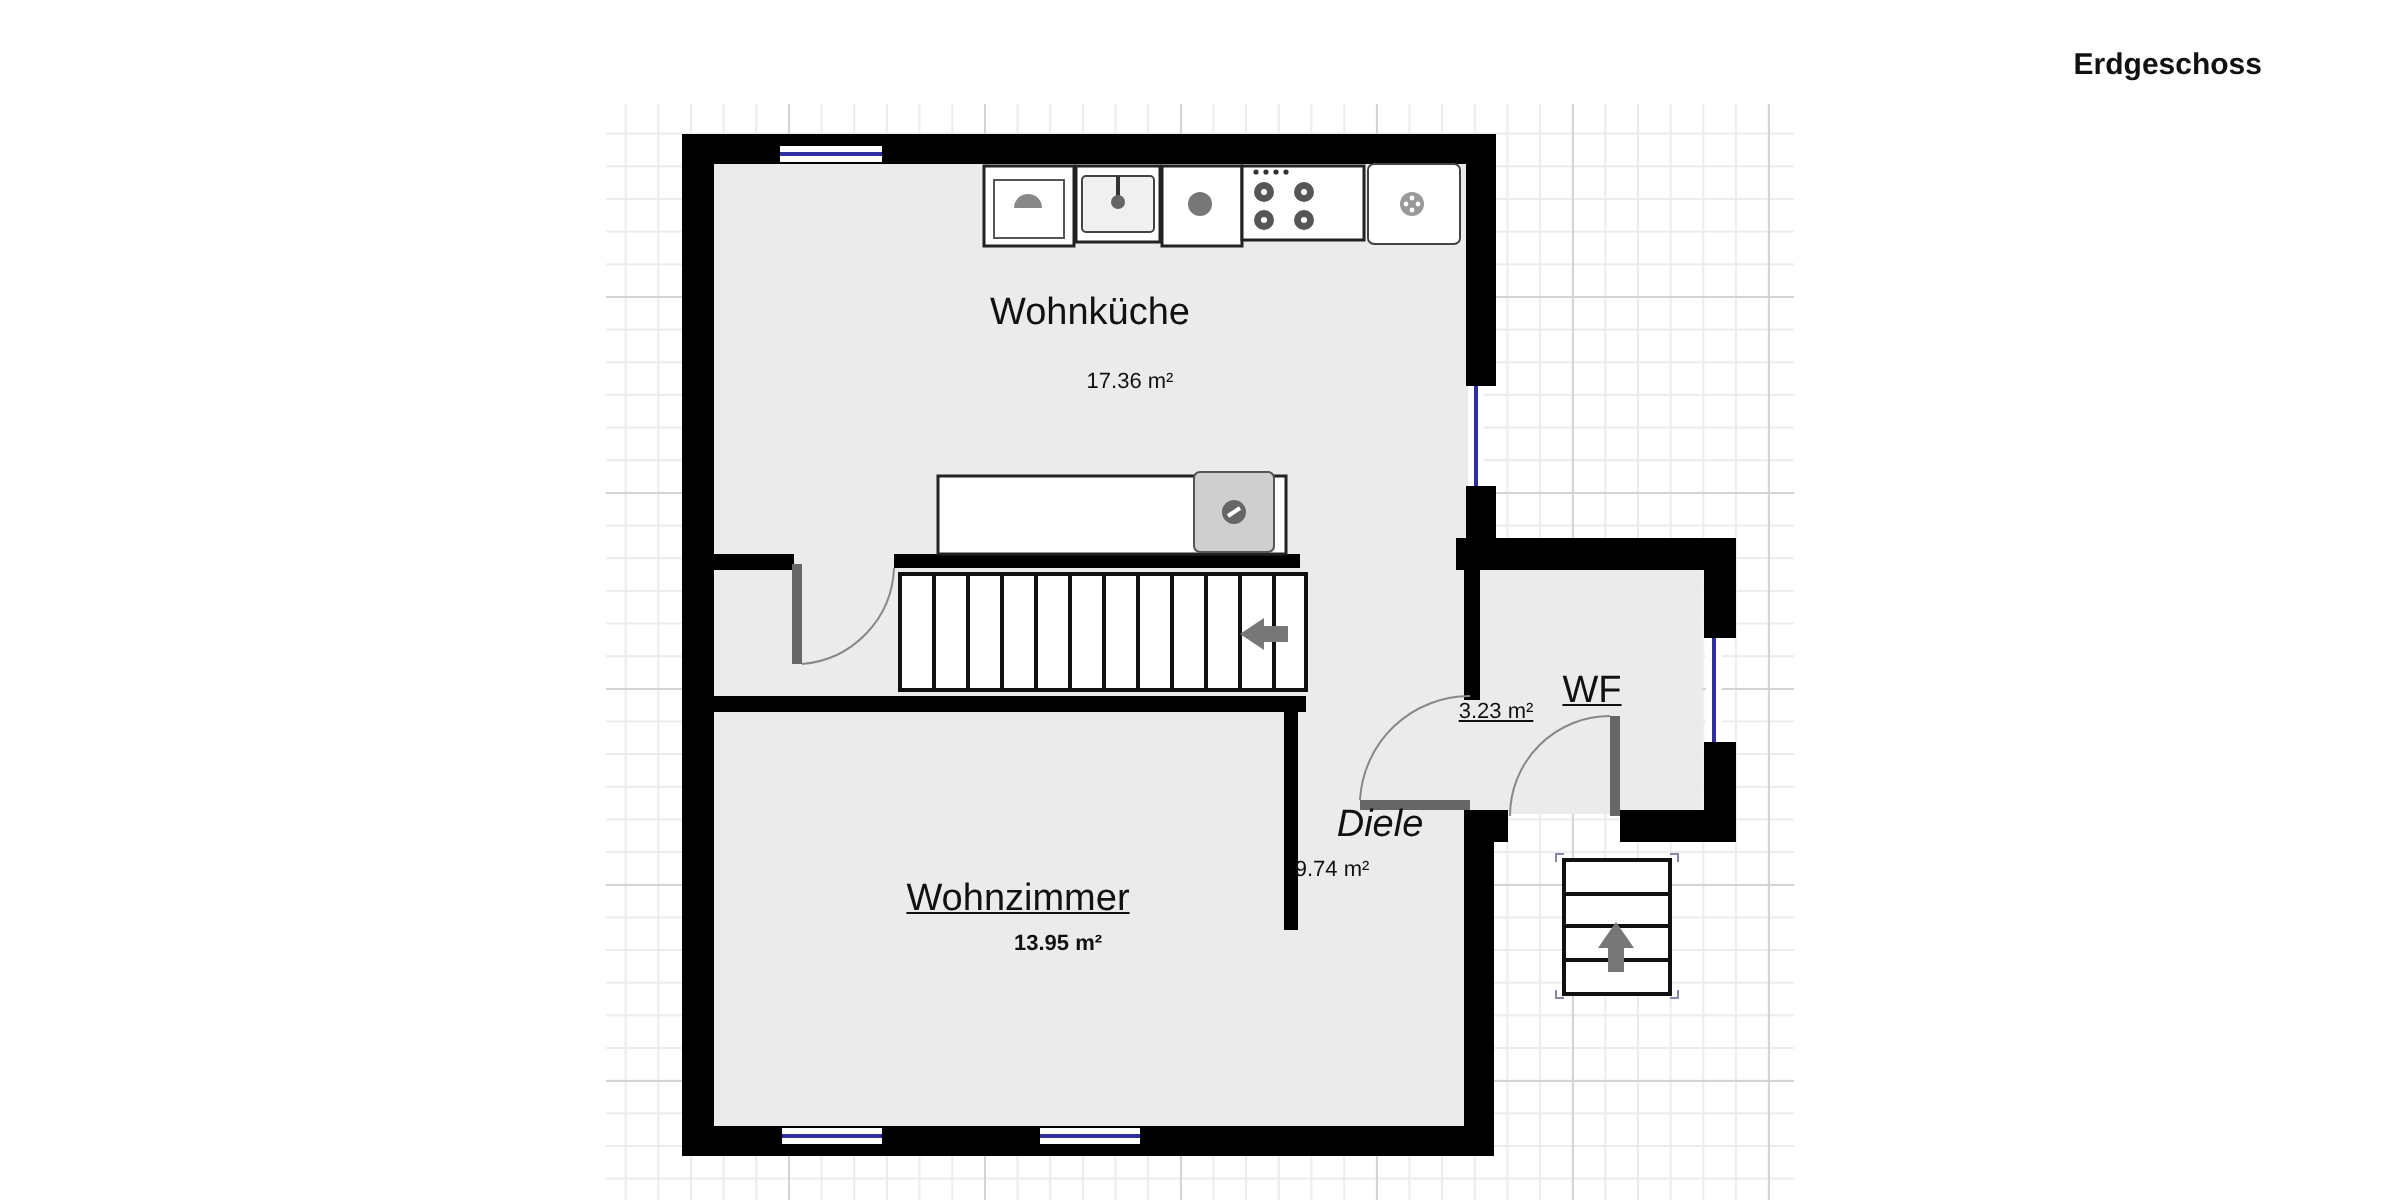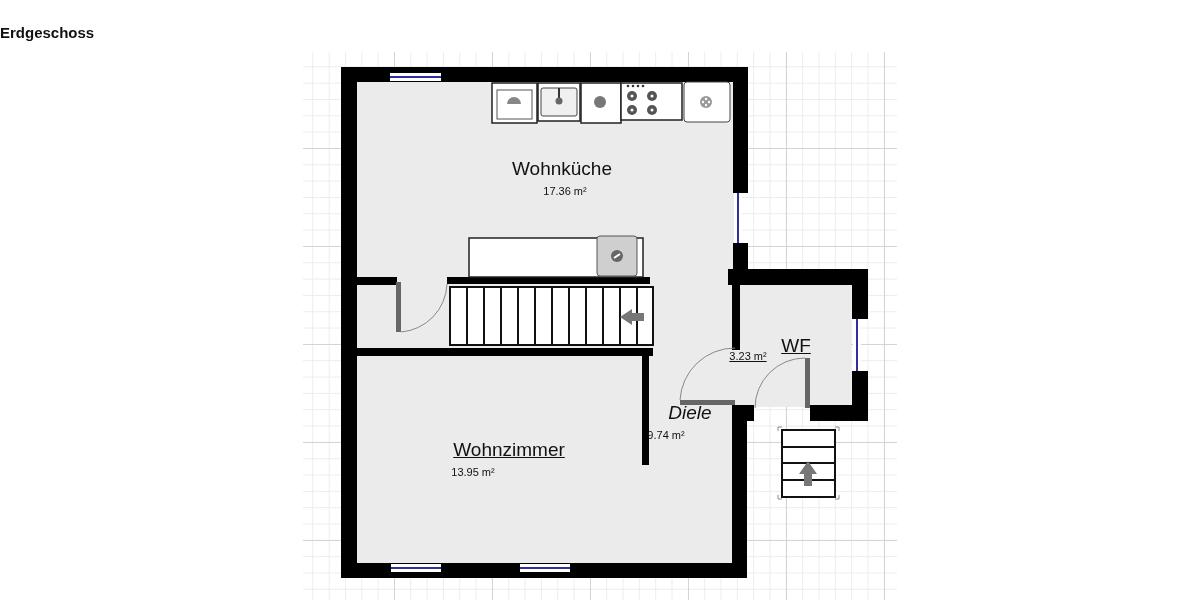--- a/index.html
+++ b/index.html
@@ -1,18 +1,18 @@
 <!DOCTYPE html>
 <html><head>
 <meta charset="utf-8">
 <style>
   html, body { margin:0; padding:0; background:#ffffff; }
   body { width:1200px; height:600px; position:relative; overflow:hidden;
          font-family:"Liberation Sans", sans-serif; }
-  .title { position:absolute; left:0; width:1131px; top:24px; text-align:left;
+  .title { position:absolute; left:0; width:1131px; top:24px; text-align:right;
            font-weight:bold; font-size:15px; color:#111; }
   .grid { position:absolute; left:303px; top:52px; width:594px; height:548px;
     background-color:#fff;
     background-image:
       linear-gradient(to right, #d4d4d4 1px, transparent 1px),
       linear-gradient(to bottom, #d4d4d4 1px, transparent 1px),
       linear-gradient(to right, #ececec 1px, transparent 1px),
       linear-gradient(to bottom, #ececec 1px, transparent 1px);
     background-size: 98px 98px, 98px 98px, 16.33px 16.33px, 16.33px 16.33px;
     background-position: -7px -2px, -7px -2px, -7px -2px, -7px -2px; }
@@ -153,23 +153,23 @@
   <g>
     <rect x="680" y="400" width="55" height="5" fill="#666"></rect>
     <path d="M 680 400 A 55 55 0 0 1 735 348" fill="none" stroke="#888" stroke-width="1"></path>
   </g>
   <g>
     <rect x="805" y="358" width="5" height="50" fill="#666"></rect>
     <path d="M 755 408 A 50 50 0 0 1 805 358" fill="none" stroke="#888" stroke-width="1"></path>
   </g>
 </svg>
 
-<div class="room-name" style="left:545px;top:158px;margin-left:17px;">Wohnküche</div>
+<div class="room-name" style="left:545px;top:146px;">Wohnküche</div>
 <div class="room-area" style="left:565px;top:185px;">17.36 m²</div>
 
 <div class="room-name" style="left:509px;top:439px;text-decoration:underline;">Wohnzimmer</div>
-<div class="room-area" style="left:473px;top:466px;">13.95 m²</div>
+<div class="room-area" style="left:529px;top:466px;font-weight:bold;">13.95 m²</div>
 
 <div class="room-name" style="left:690px;top:402px;font-style:italic;">Diele</div>
 <div class="room-area" style="left:666px;top:429px;">9.74 m²</div>
 
 <div class="room-name" style="left:796px;top:335px;text-decoration:underline;">WF</div>
 <div class="room-area" style="left:748px;top:350px;text-decoration:underline;">3.23 m²</div>
 
 </body></html>

